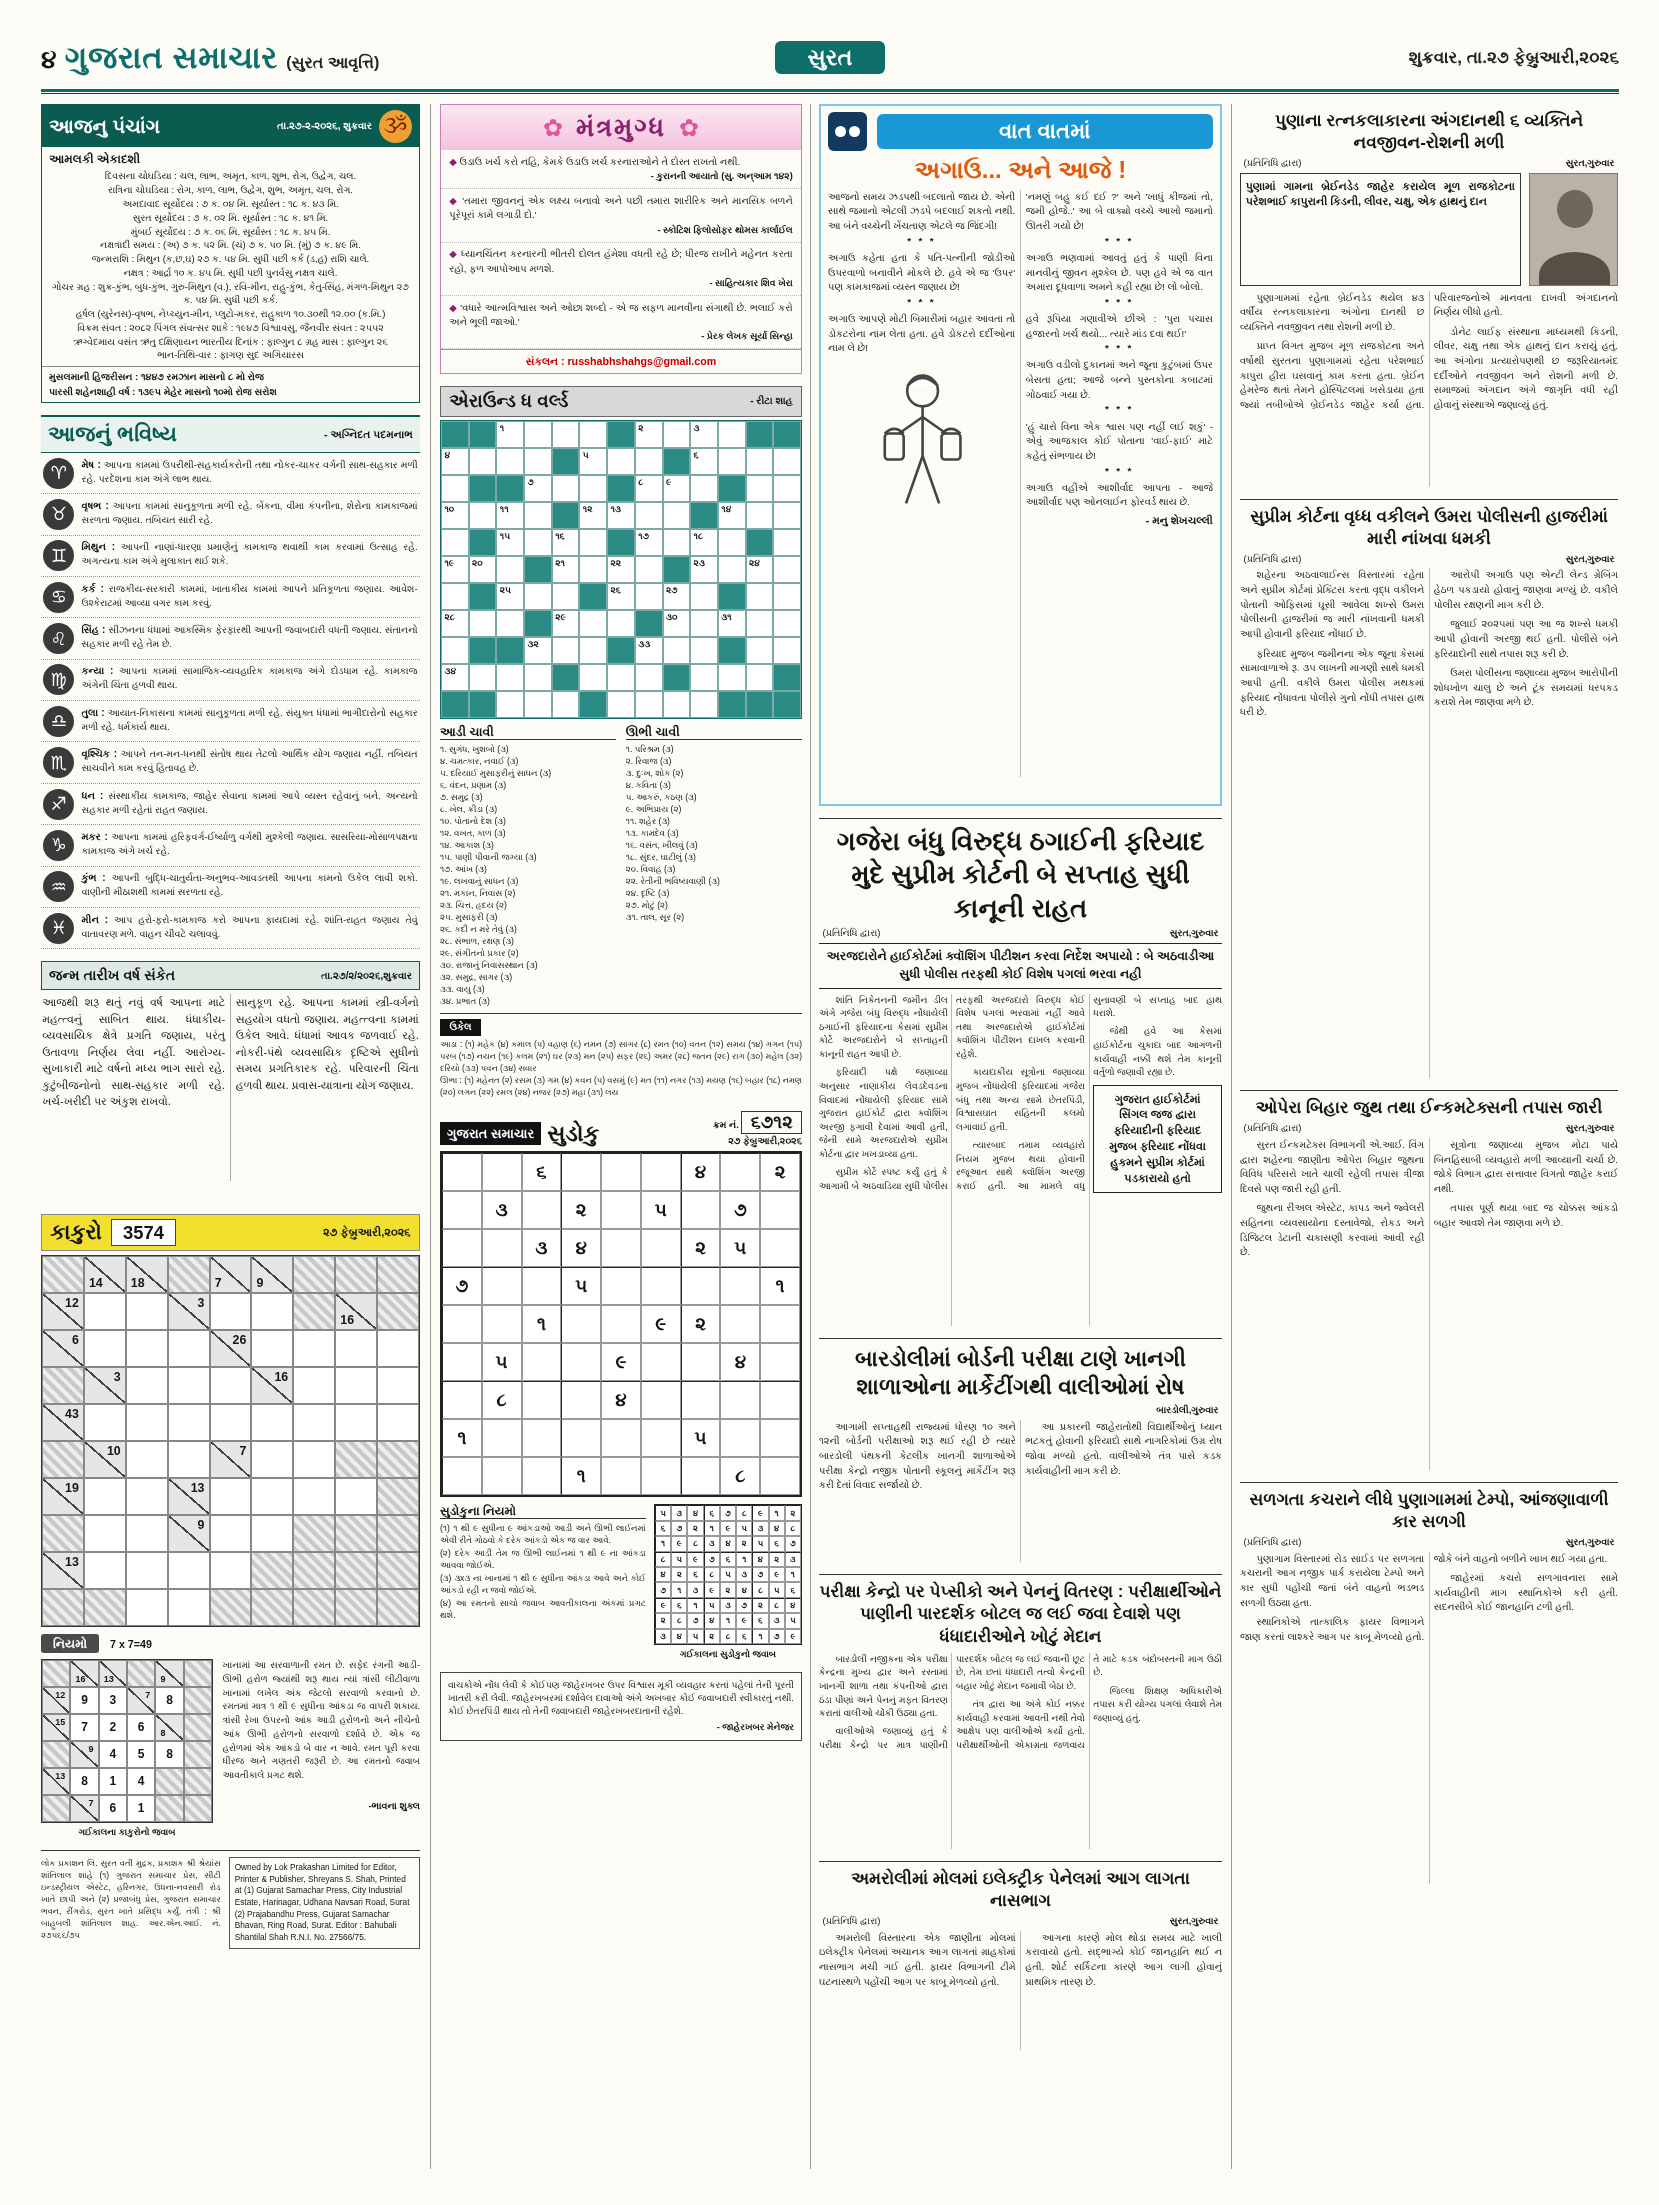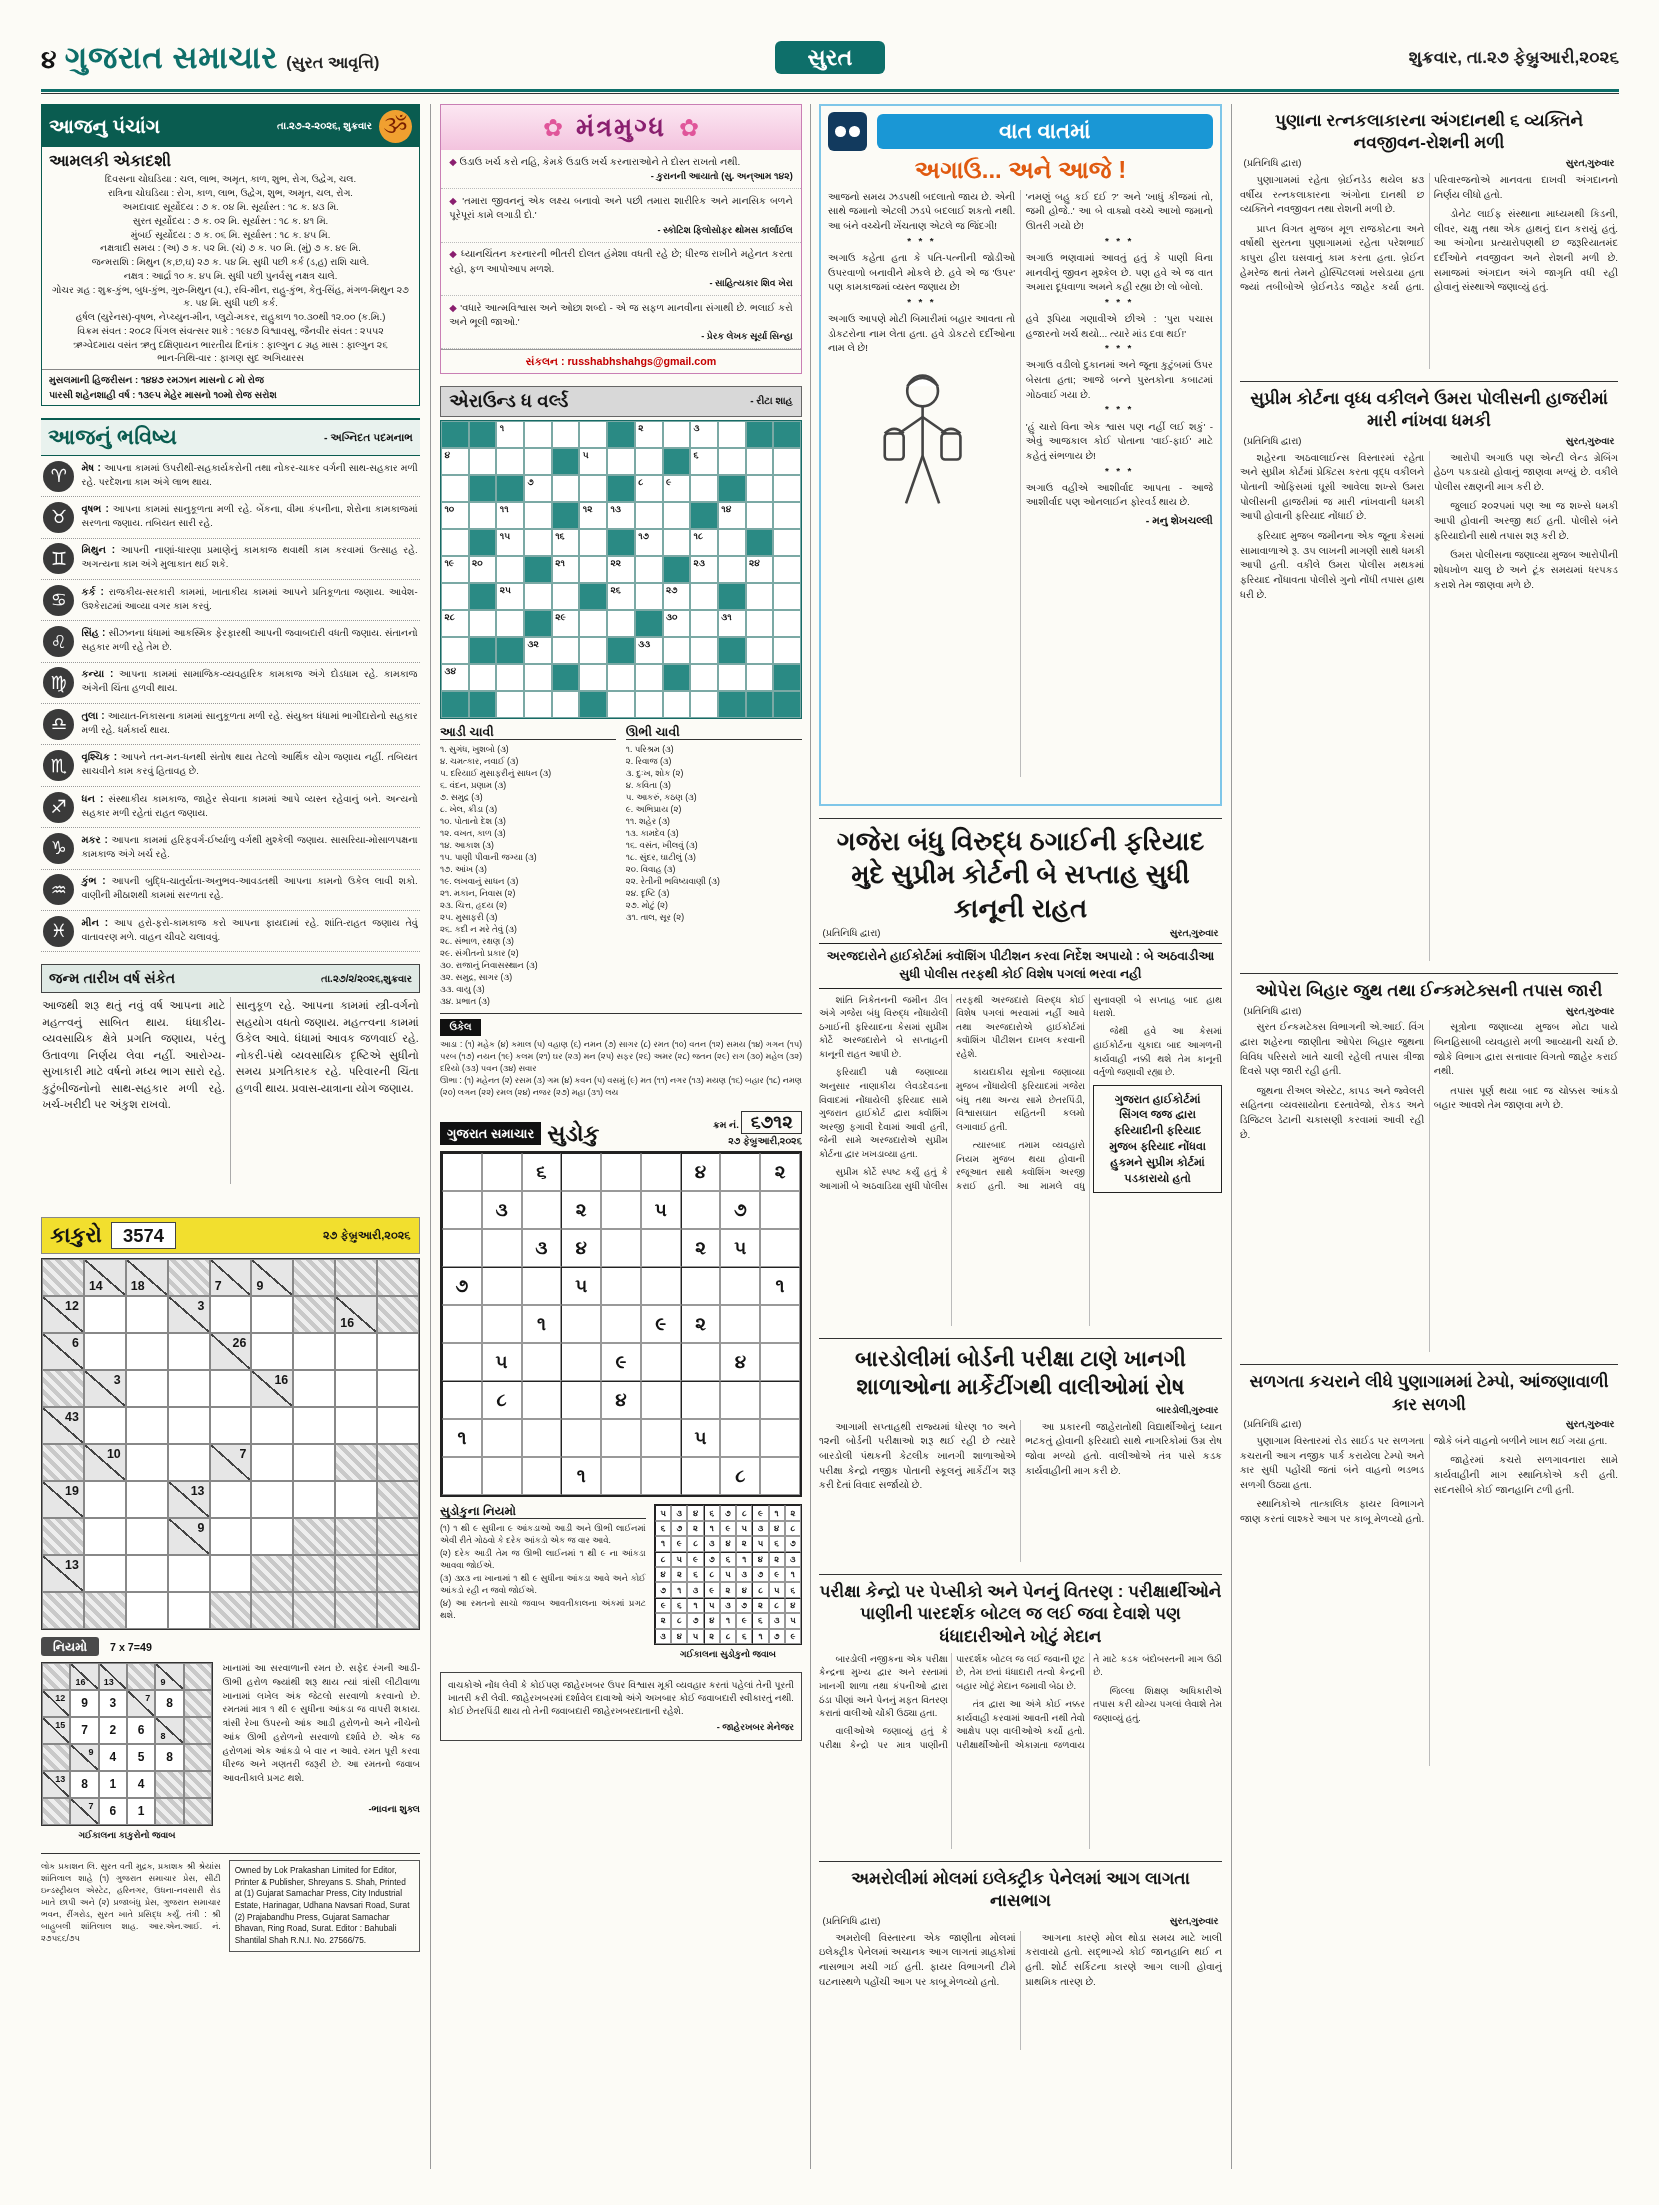--- a/index.html
+++ b/index.html
@@ -21,21 +21,21 @@
   .col2{left:440px;width:362px;}
   .col3{left:819px;width:403px;}
   .col4{left:1240px;width:378px;}
   section{margin-bottom:12px;}
   
   .pan-box{border:1.2px solid #0a5c50;}
   .pan-head{background:#0a5c50;color:#fff;display:flex;align-items:center;gap:7.1px;padding:4.7px 7.1px;}
   .pan-title{font-size:19.6px;font-weight:bold;flex:1;}
   .pan-date{font-size:10px;font-weight:bold;}
   .ganesh{width:33px;height:33px;border-radius:50%;background:#f0a030;color:#7a2000;font-size:22.5px;display:flex;align-items:center;justify-content:center;}
-  .pan-high{font-weight:bold;font-size:16px;padding:4.7px 7.1px 1.2px;}
+  .pan-high{font-weight:bold;font-size:12px;padding:4.7px 7.1px 1.2px;font-family:Liberation Serif, serif;}
   .pan-lines{padding:1.2px 7.1px 3.6px;text-align:center;}
   .pan-lines p{font-size:9.5px;line-height:1.45;}
   .pan-foot{border-top:0.6px solid #888;padding:3.6px 7.1px;font-weight:bold;}
   .pan-foot p{font-size:9.5px;line-height:1.5;}
   
   .horo-head{border-top:2.4px solid #0a5c50;border-bottom:1.8px solid #0a5c50;background:#e9f2ee;display:flex;justify-content:space-between;align-items:center;padding:4.7px 7.1px;}
   .horo-title{font-size:21.3px;font-weight:bold;color:#0a5c50;}
   .horo-author{font-size:10.7px;font-weight:bold;}
   .horo-row{display:flex;gap:7.1px;align-items:flex-start;padding:4.7px 2.4px;border-bottom:0.6px dotted #999;}
   .z-icon{flex:0 0 31px;height:31px;border-radius:50%;background:#3a3a3a;color:#fff;font-size:18px;display:flex;align-items:center;justify-content:center;}
@@ -1141,20 +1141,27 @@
   </div>
 
   <div class="col col4">
 
     <section class="art">
       <h2 class="h-md">પુણાના રત્નકલાકારના અંગદાનથી ૬ વ્યક્તિને નવજીવન-રોશની મળી</h2>
       <div class="byline-row">
         <span>(પ્રતિનિધિ દ્વારા)</span>
         <span class="dl">સુરત,ગુરુવાર</span>
       </div>
+      <div class="organ-top">
+        <div class="organ-sub">પુણામાં ગામના બ્રેઈનડેડ જાહેર કરાયેલ મૂળ રાજકોટના પરેશભાઈ કાપુરાની કિડની, લીવર, ચક્ષુ, એક હાથનું દાન</div>
+        <div class="photo">
+          <div class="ph-head"></div>
+          <div class="ph-body"></div>
+        </div>
+      </div>
       <div class="art-body c2 ht-organ">
 
       <p>પુણાગામમાં રહેતા બ્રેઈનડેડ થયેલ ૪૩ વર્ષીય રત્નકલાકારના અંગોના દાનથી છ વ્યક્તિને નવજીવન તથા રોશની મળી છે.</p>
           <p>પ્રાપ્ત વિગત મુજબ મૂળ રાજકોટના અને વર્ષોથી સુરતના પુણાગામમાં રહેતા પરેશભાઈ કાપુરા હીરા ઘસવાનું કામ કરતા હતા. બ્રેઈન હેમરેજ થતાં તેમને હોસ્પિટલમાં ખસેડાયા હતા જ્યાં તબીબોએ બ્રેઈનડેડ જાહેર કર્યા હતા. પરિવારજનોએ માનવતા દાખવી અંગદાનનો નિર્ણય લીધો હતો.</p>
           <p>ડોનેટ લાઈફ સંસ્થાના માધ્યમથી કિડની, લીવર, ચક્ષુ તથા એક હાથનું દાન કરાયું હતું. આ અંગોના પ્રત્યારોપણથી છ જરૂરિયાતમંદ દર્દીઓને નવજીવન અને રોશની મળી છે. સમાજમાં અંગદાન અંગે જાગૃતિ વધી રહી હોવાનું સંસ્થાએ જણાવ્યું હતું.</p>
         </div>
     </section>
 
     <section class="art">
       <h2 class="h-md">સુપ્રીમ કોર્ટના વૃધ્ધ વકીલને ઉમરા પોલીસની હાજરીમાં મારી નાંખવા ધમકી</h2>

